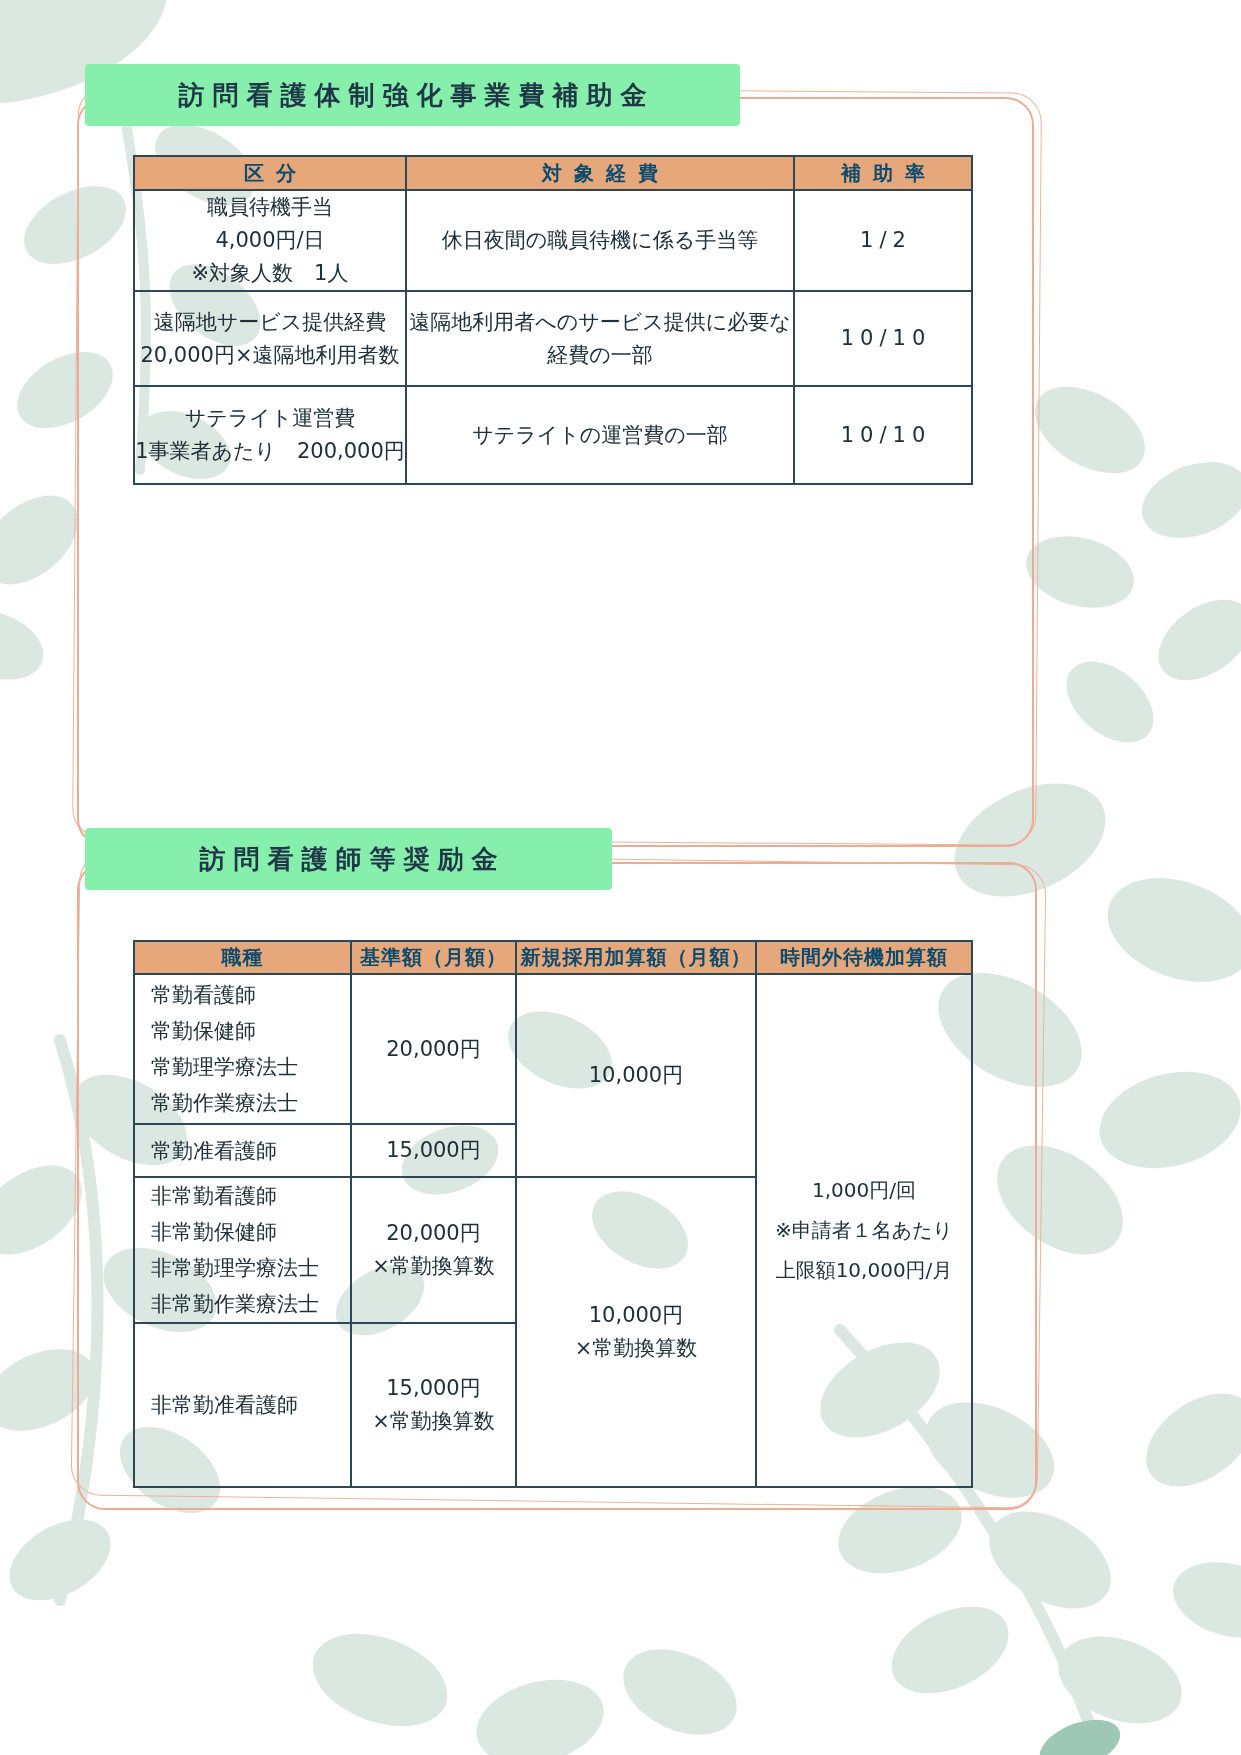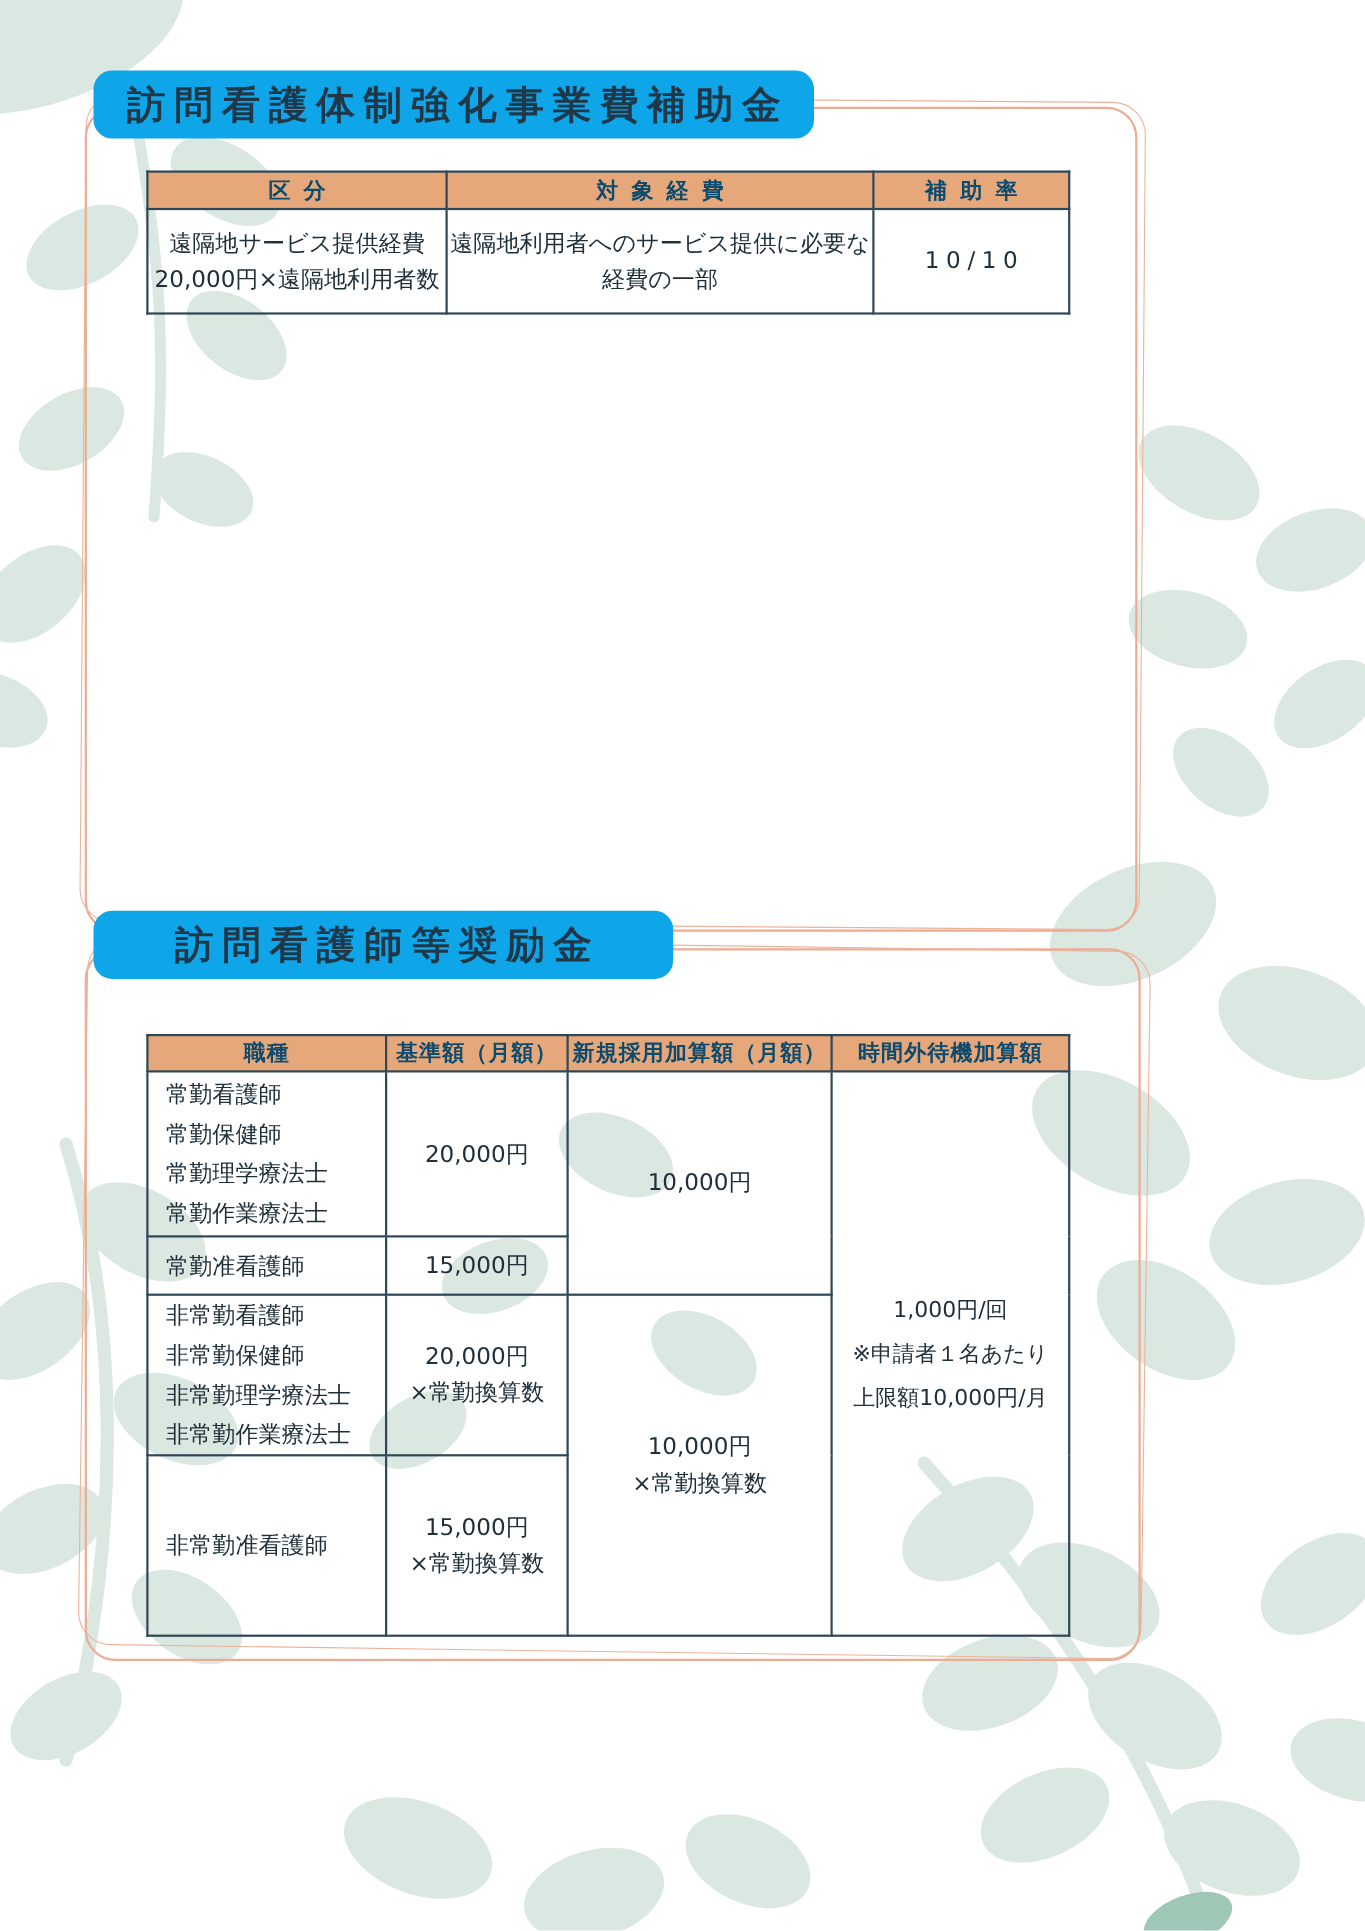--- a/index.html
+++ b/index.html
@@ -15,23 +15,23 @@
   .card { position:absolute; border:2px solid #ecab92; border-radius:28px; z-index:1; }
   .card::before {
     content:""; position:absolute; left:-4px; top:-10px; right:-7px; bottom:3px;
     border:1.5px solid #eeb29a; border-radius:30px; transform:rotate(0.45deg);
   }
   .card1 { left:77px; top:97px; width:957px; height:750px; }
   .card2 { left:77px; top:862px; width:960px; height:648px; }
   .card2::before { transform:rotate(0.8deg); top:-6px; bottom:6px; }
 
   .title-badge {
-    position:absolute; z-index:3; background:#0ea5e9; border-radius:17px;
+    position:absolute; z-index:3; background:#86efac; border-radius:4px;
     color:#1f3747; font-weight:bold; display:flex; align-items:center; justify-content:center;
-    font-size:35px; letter-spacing:8px; text-indent:8px;
+    font-size:26px; letter-spacing:8px; text-indent:8px;
   }
   .title1 { left:85px; top:64px; width:655px; height:62px; }
   .title2 { left:85px; top:828px; width:527px; height:62px; }
 
   table { position:absolute; z-index:2; border-collapse:collapse; table-layout:fixed; }
   th {
     background:#e6a87b; color:#0c4a6e; font-weight:bold; font-size:20px;
     border:2px solid #2e4756; text-align:center; vertical-align:middle;
   }
   td {
@@ -132,28 +132,49 @@
         <col class="c3">
       </colgroup>
     <thead>
       <tr>
         <th>区分</th>
         <th>対象経費</th>
         <th>補助率</th>
       </tr>
     </thead>
     <tbody>
+      <tr class="r2">
+        <td>
+          <div>職員待機手当</div>
+          <div>4,000円/日</div>
+          <div>※対象人数　1人</div>
+        </td>
+        <td>
+          <div>休日夜間の職員待機に係る手当等</div>
+        </td>
+        <td class="rate">1/2</td>
+      </tr>
       <tr class="r4">
         <td>
           <div>遠隔地サービス提供経費</div>
           <div>20,000円×遠隔地利用者数</div>
         </td>
         <td>
           <div>遠隔地利用者へのサービス提供に必要な</div>
           <div>経費の一部</div>
+        </td>
+        <td class="rate">10/10</td>
+      </tr>
+      <tr class="r5">
+        <td>
+          <div>サテライト運営費</div>
+          <div>1事業者あたり　200,000円</div>
+        </td>
+        <td>
+          <div>サテライトの運営費の一部</div>
         </td>
         <td class="rate">10/10</td>
       </tr>
     </tbody>
   </table>
 
   <div class="note">
   </div>
 
   <div class="card card2"></div>

